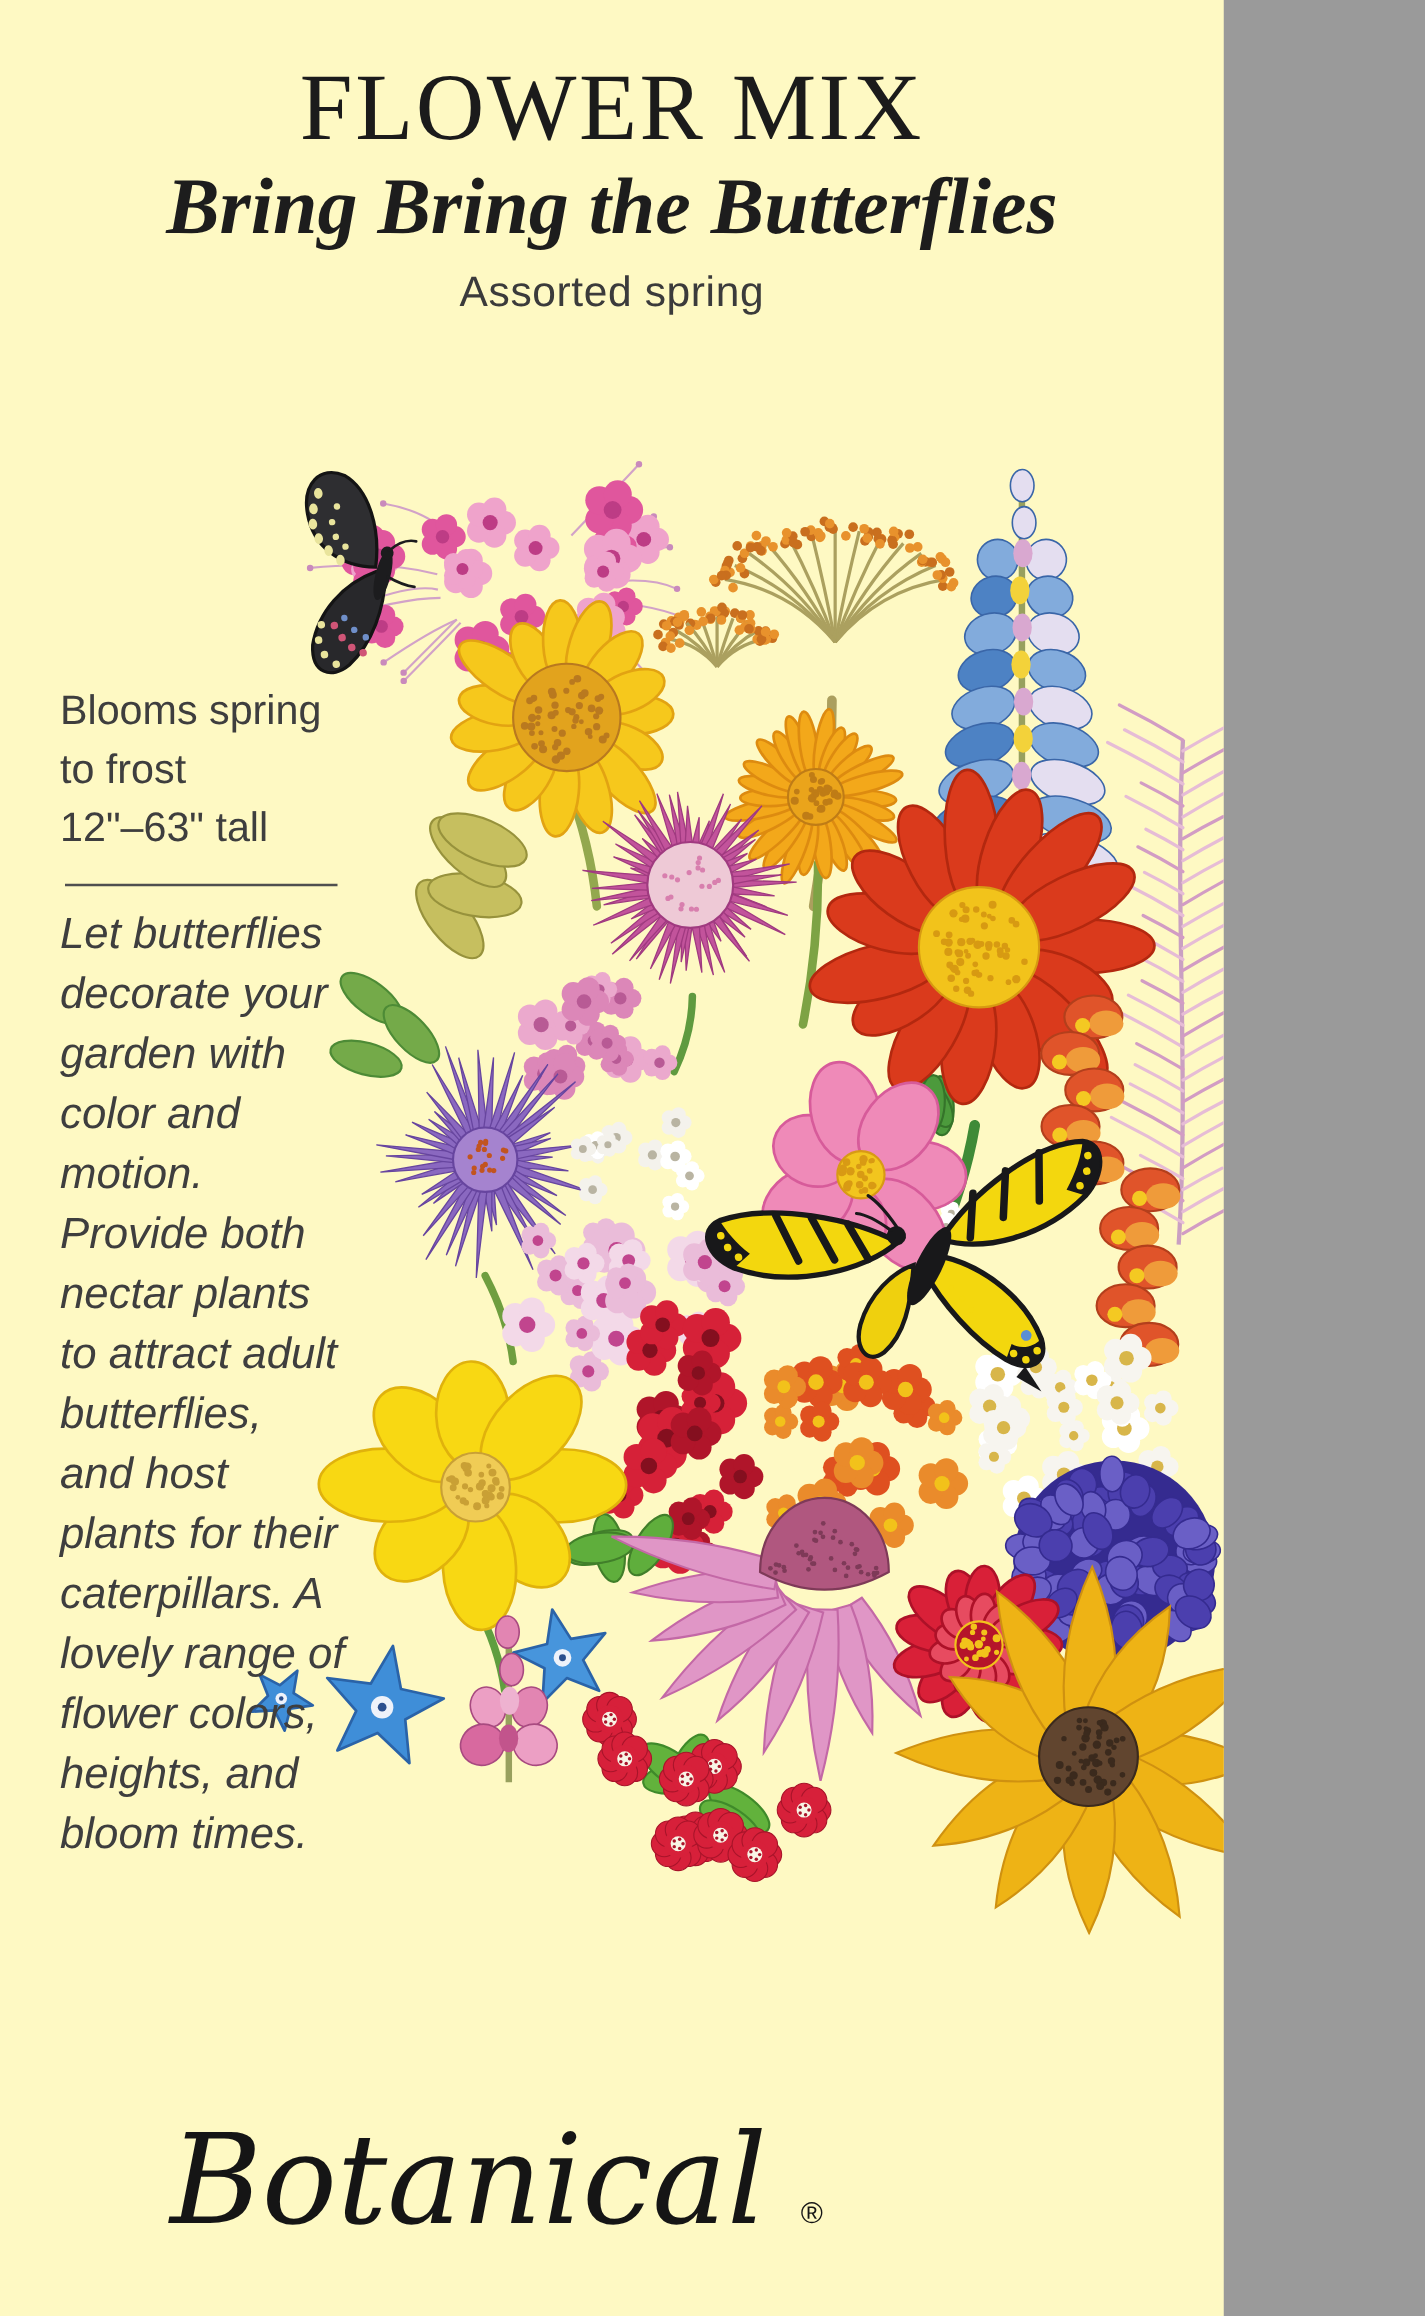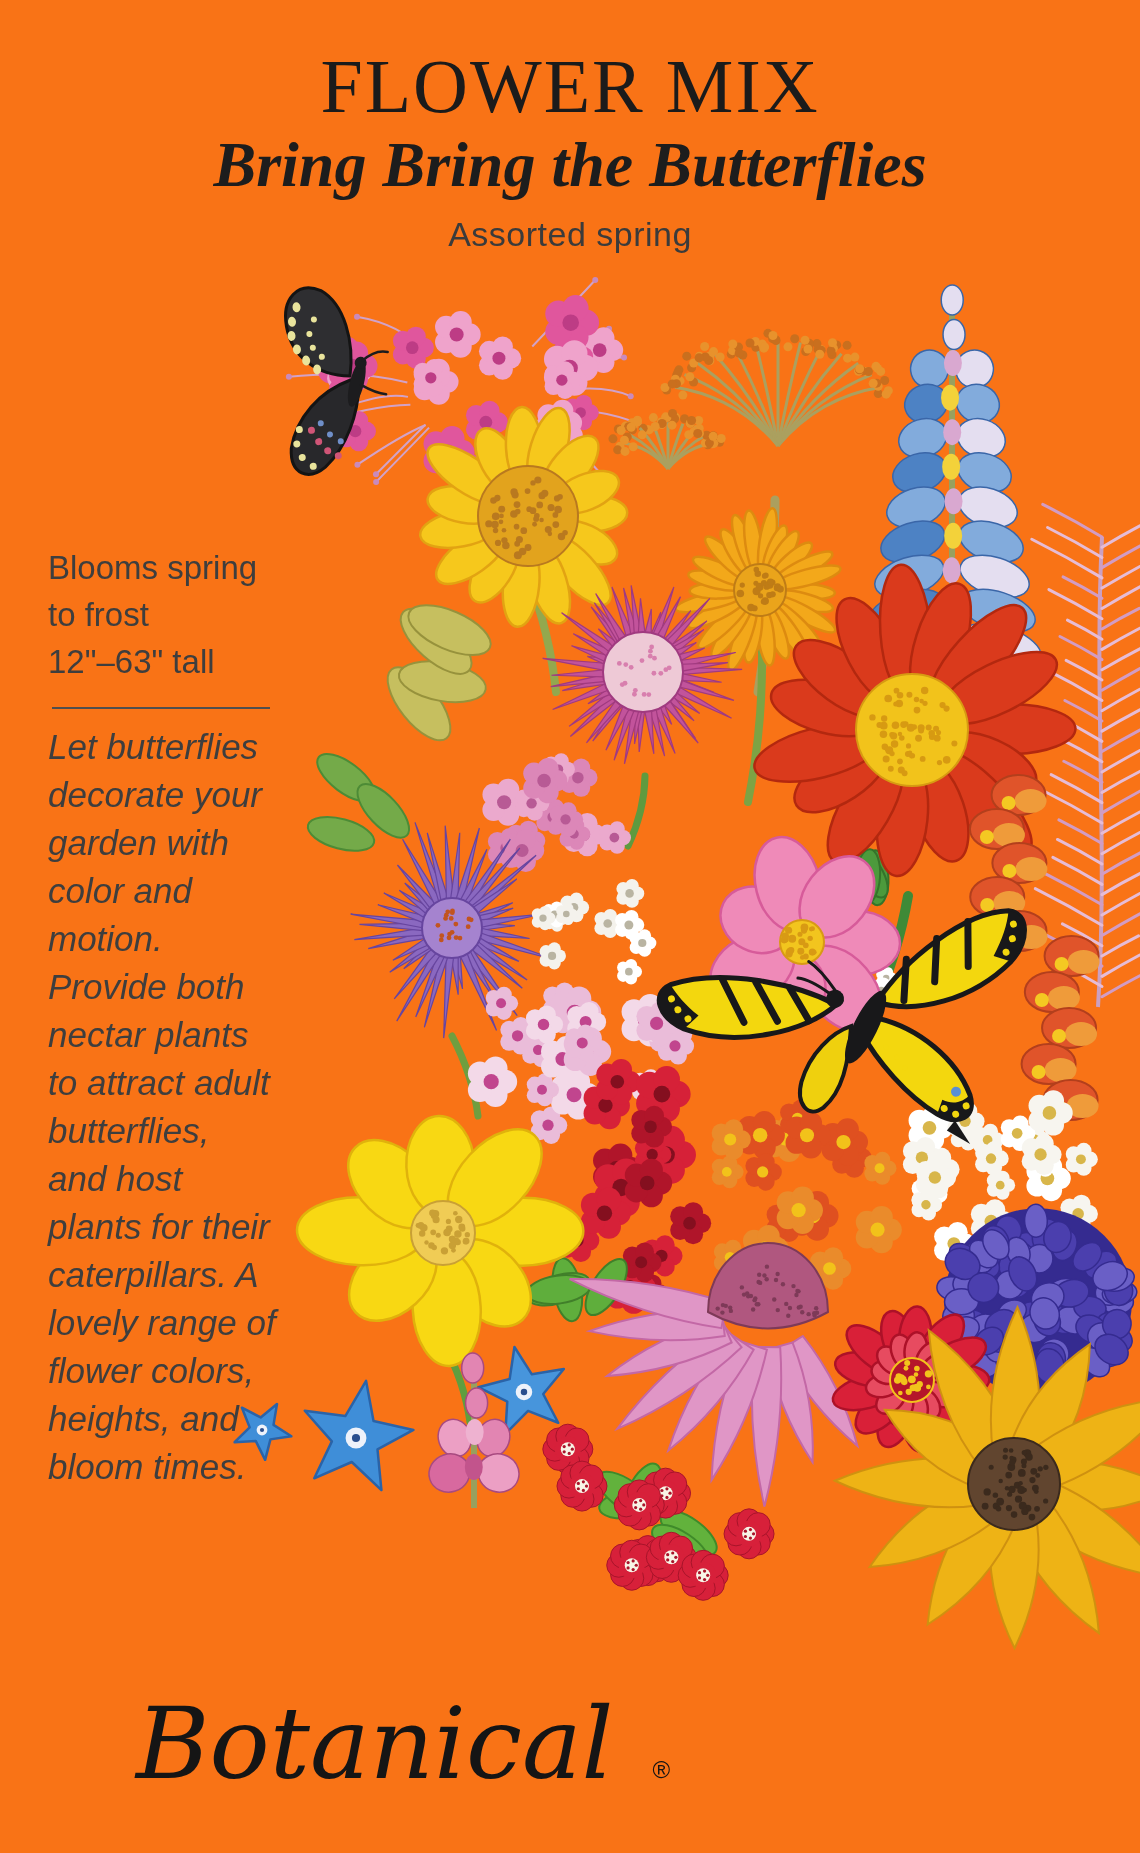--- a/index.html
+++ b/index.html
@@ -1,31 +1,31 @@
 <!DOCTYPE html>
 <html><head>
 <meta charset="utf-8">
 <style>
   html,body{margin:0;padding:0;background:#9a9a9a;}
-  .page{position:relative;width:1140px;height:1853px;background:#f97316;overflow:hidden;
+  .page{position:relative;width:979px;height:1853px;background:#fef9c3;overflow:hidden;
         font-family:"Liberation Sans",sans-serif;}
   #illo{position:absolute;left:0;top:0;width:100%;height:100%;z-index:1;}
   .header{position:absolute;top:44px;left:0;right:0;text-align:center;z-index:2;}
   .title{font-family:"Liberation Serif",serif;font-size:76px;line-height:84px;
          letter-spacing:2px;color:#1b1b1b;font-weight:normal;}
   .subtitle{font-family:"Liberation Serif",serif;font-style:italic;font-weight:bold;
             font-size:64px;line-height:74px;color:#1d1d1d;}
   .species{font-size:34px;line-height:40px;margin-top:12px;color:#3b3b3b;letter-spacing:.5px;}
   .info{position:absolute;left:48px;top:534px;width:305px;z-index:2;}
   .sun{font-size:32px;font-weight:bold;color:#1d1d1d;letter-spacing:.5px;}
   .bloom{font-size:33px;line-height:47px;color:#3e3e3e;margin-top:10px;white-space:pre-line;}
   .rule{width:218px;border-top:2px solid #4f4f4f;margin:22px 0 14px 4px;}
   .desc{font-size:35px;line-height:48px;font-style:italic;color:#3e3e3e;white-space:pre-line;}
   .brand{position:absolute;left:136px;top:1694px;z-index:2;display:flex;
-         align-items:baseline;gap:39px;color:#151515;}
+         align-items:baseline;gap:27px;color:#151515;}
   .script{font-family:"DejaVu Serif",serif;font-style:italic;font-size:100px;line-height:1;}
   .caps{font-family:"Liberation Serif",serif;font-size:64px;letter-spacing:5px;line-height:1;}
   .reg{font-size:24px;line-height:1;}
 </style>
 </head>
 <body>
 
 <div class="page">
   <svg id="illo" viewBox="0 0 1140 1853">
       <path d="M775,500 Q774.5,596 758,692" stroke="#ab9f5e" stroke-width="9" fill="none" stroke-linecap="round"></path>

